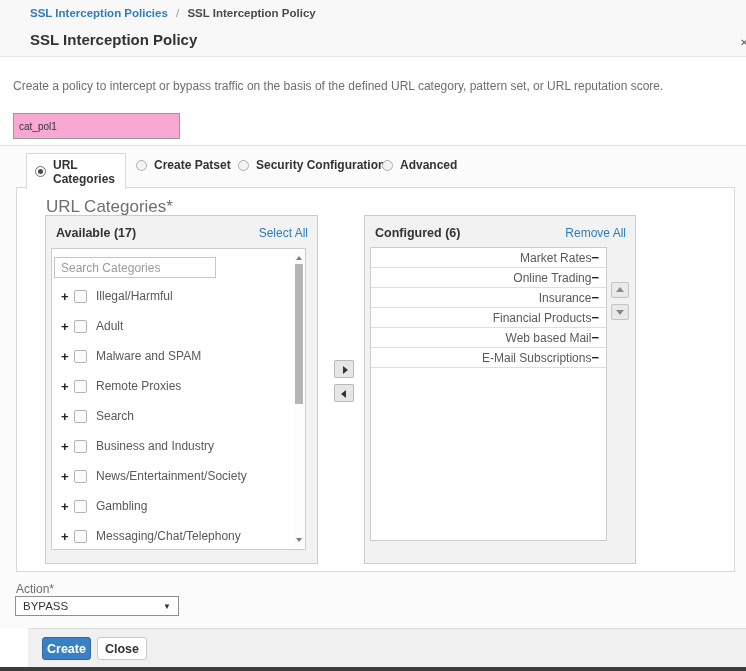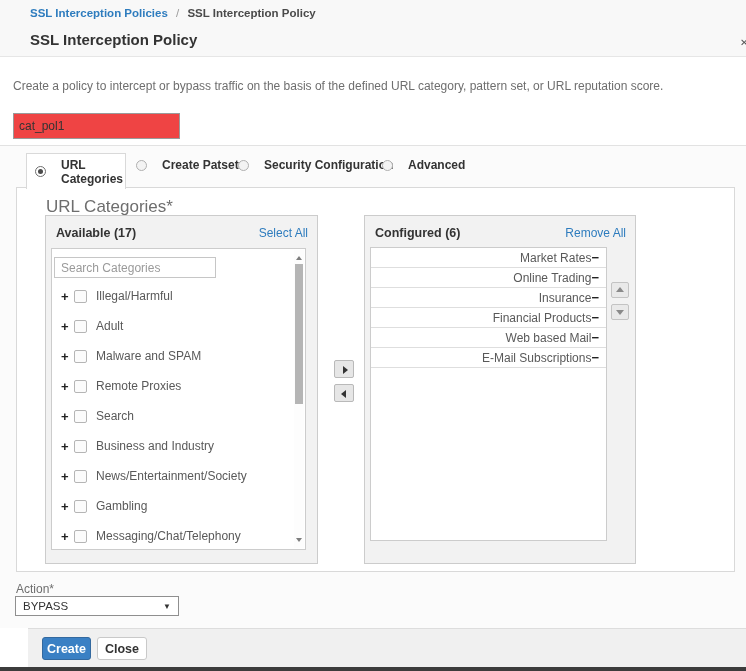--- a/index.html
+++ b/index.html
@@ -11,26 +11,26 @@
   .breadcrumb { position:absolute; left:30px; top:7px; font-size:11.5px; font-weight:bold; }
   .breadcrumb .bc-link { color:#2e7cbe; cursor:pointer; }
   .breadcrumb .bc-sep { color:#999; font-weight:normal; padding:0 5px; }
   .breadcrumb .bc-current { color:#4a4a4a; }
   .page-title { position:absolute; left:30px; top:31px; font-size:15px; font-weight:bold; color:#333; }
   .close-icon { position:absolute; left:740px; top:38px; font-size:10px; color:#555; cursor:pointer; line-height:10px; }
 
   
   .form-desc { position:absolute; left:13px; top:79px; width:710px; font-size:12px; color:#6e6e6e; }
   .name-label { position:absolute; left:13px; top:102px; font-size:12px; color:#6e6e6e;margin-top:24px; }
-  .name-input { position:absolute; left:13px; top:113px; width:167px; height:21px; border:1px solid #9a9a9a; background:#ef4444; font-family:"Liberation Sans", sans-serif; font-size:12px; color:#333; padding:12px 5px; }
+  .name-input { position:absolute; left:13px; top:113px; width:167px; height:21px; border:1px solid #9a9a9a; background:#f9a8d4; font-family:"Liberation Sans", sans-serif; font-size:10px; color:#333; padding:12px 5px; }
 
   
   .tab-section { position:absolute; left:0; top:145px; width:746px; height:483px; background:#fbfbfb; border-top:1px solid #e2e2e2; }
 
-  .tab { position:absolute; display:flex; align-items:center; gap:15px; font-size:12px; font-weight:bold; color:#333; cursor:pointer; }
+  .tab { position:absolute; display:flex; align-items:center; gap:7px; font-size:12px; font-weight:bold; color:#333; cursor:pointer; }
   .tab-active { left:26px; top:7px; width:100px; height:36px; background:#ffffff; border:1px solid #d9d9d9; border-bottom:none; padding-left:8px; z-index:3; }
   .tab-plain1 { left:136px; top:12px; }
   .tab-plain2 { left:238px; top:12px; }
   .tab-plain3 { left:382px; top:12px; }
   .radio { width:11px; height:11px; border-radius:50%; border:1px solid #b0b0b0; background:#f3f3f3; flex:0 0 auto; position:relative; }
   .radio.checked { border-color:#6e6e6e; background:#fff; }
   .radio.checked::after { content:""; position:absolute; left:2px; top:2px; width:5px; height:5px; border-radius:50%; background:#4a4a4a; }
 
   .panel { position:absolute; left:16px; top:41px; width:719px; height:385px; background:#ffffff; border:1px solid #d9d9d9; z-index:1; }
 

